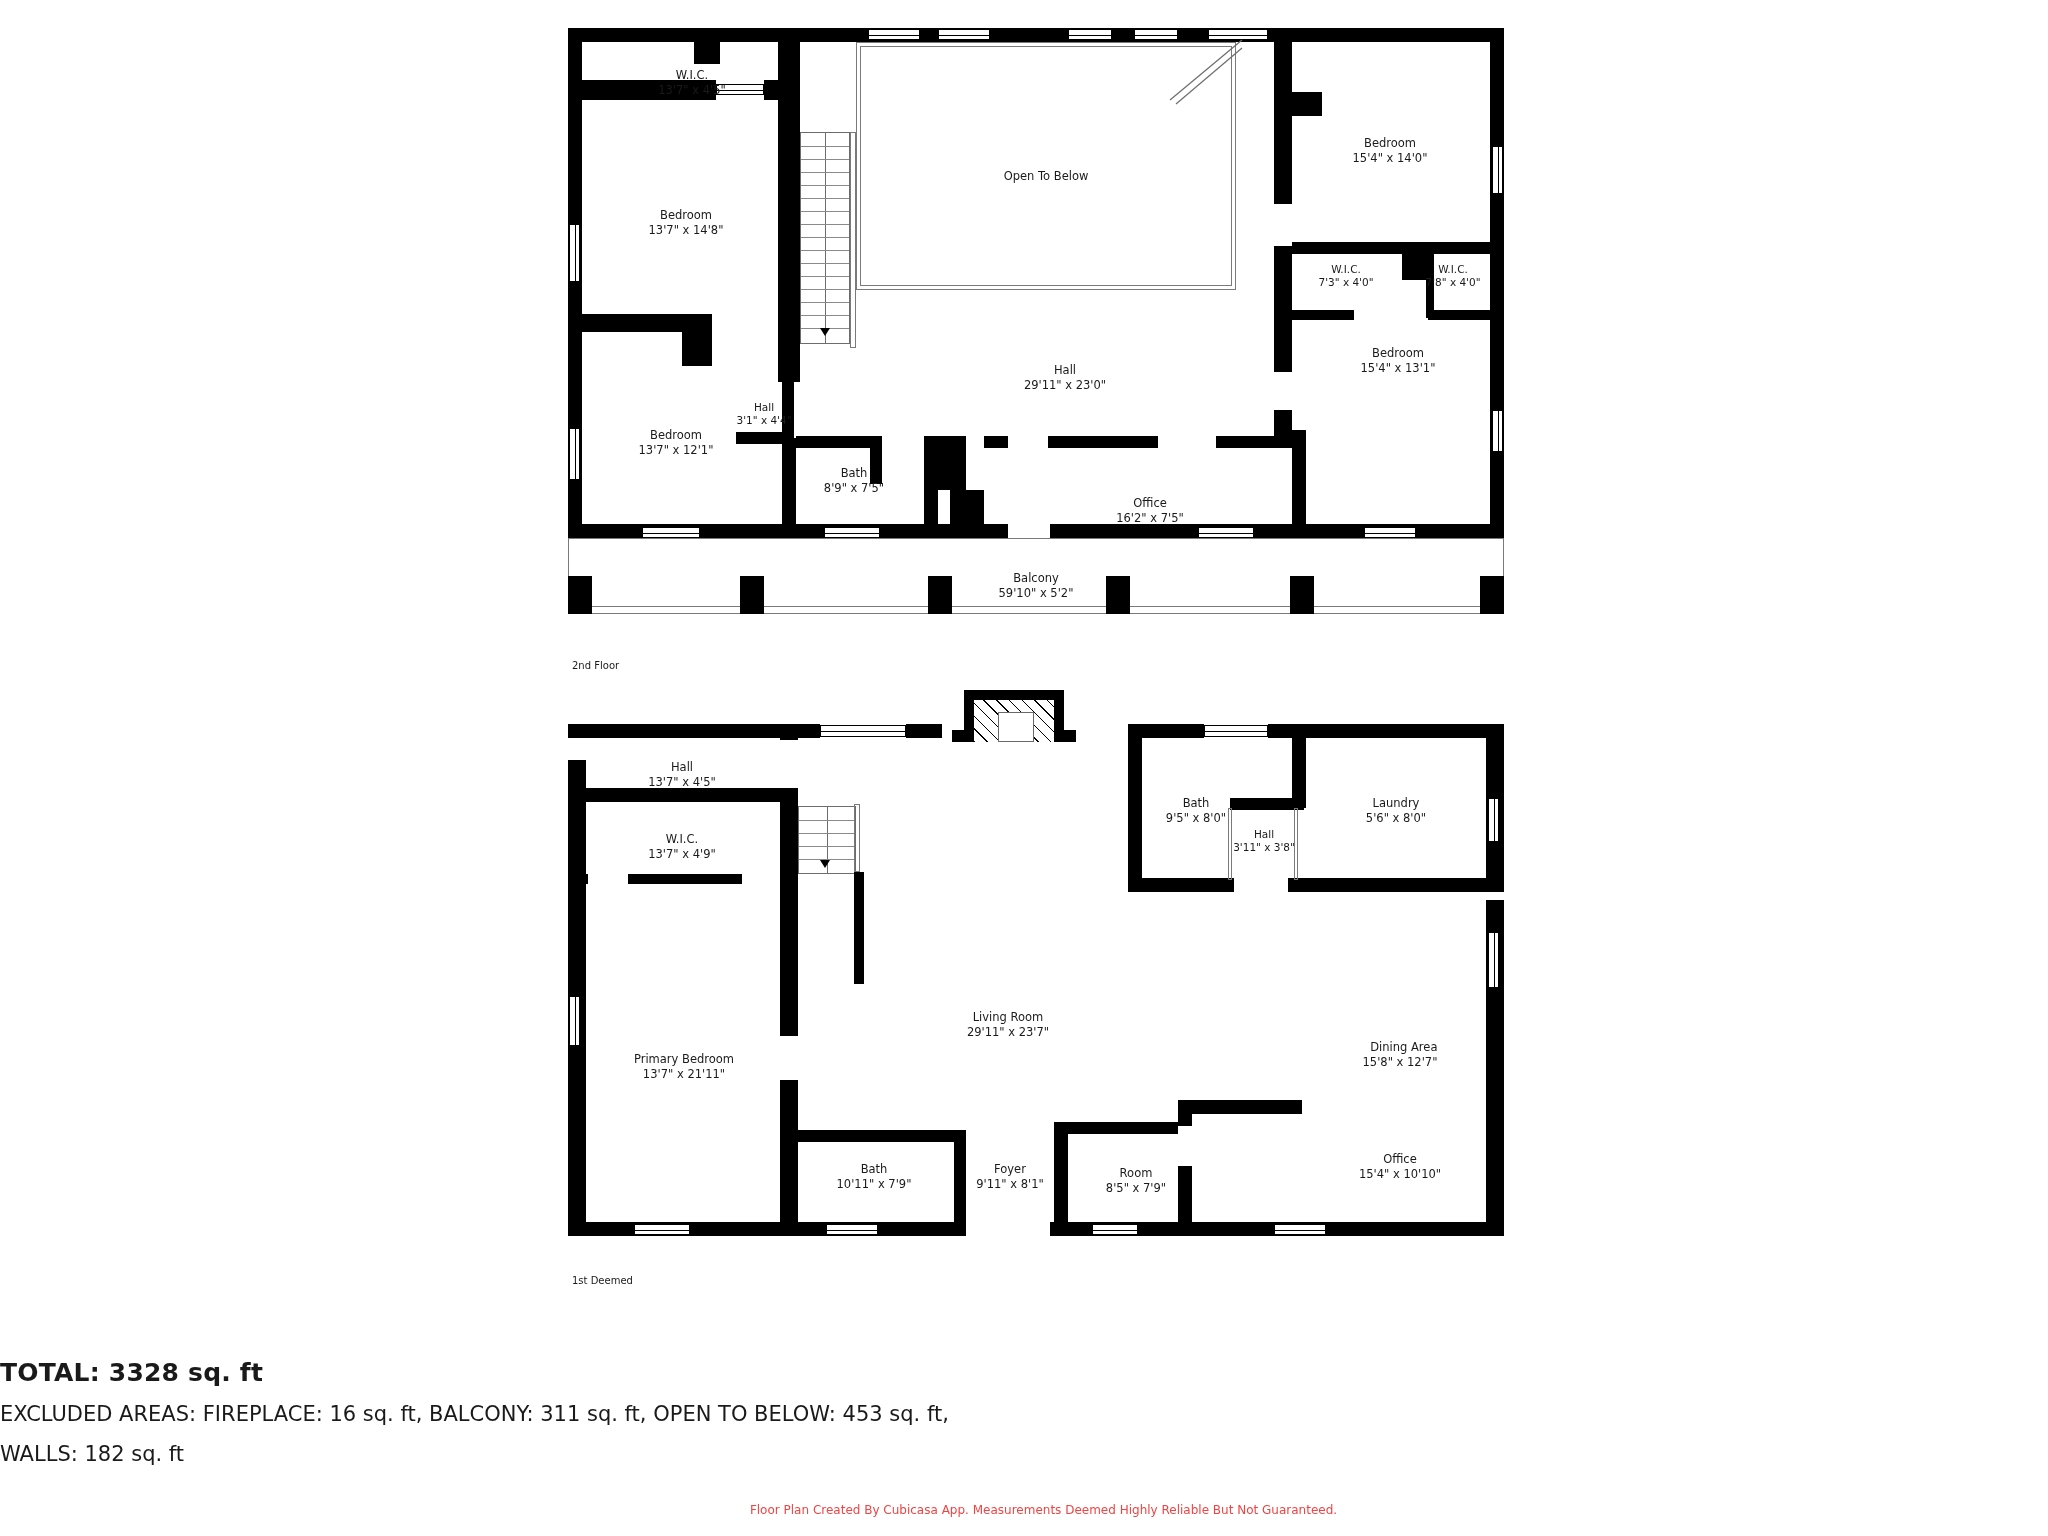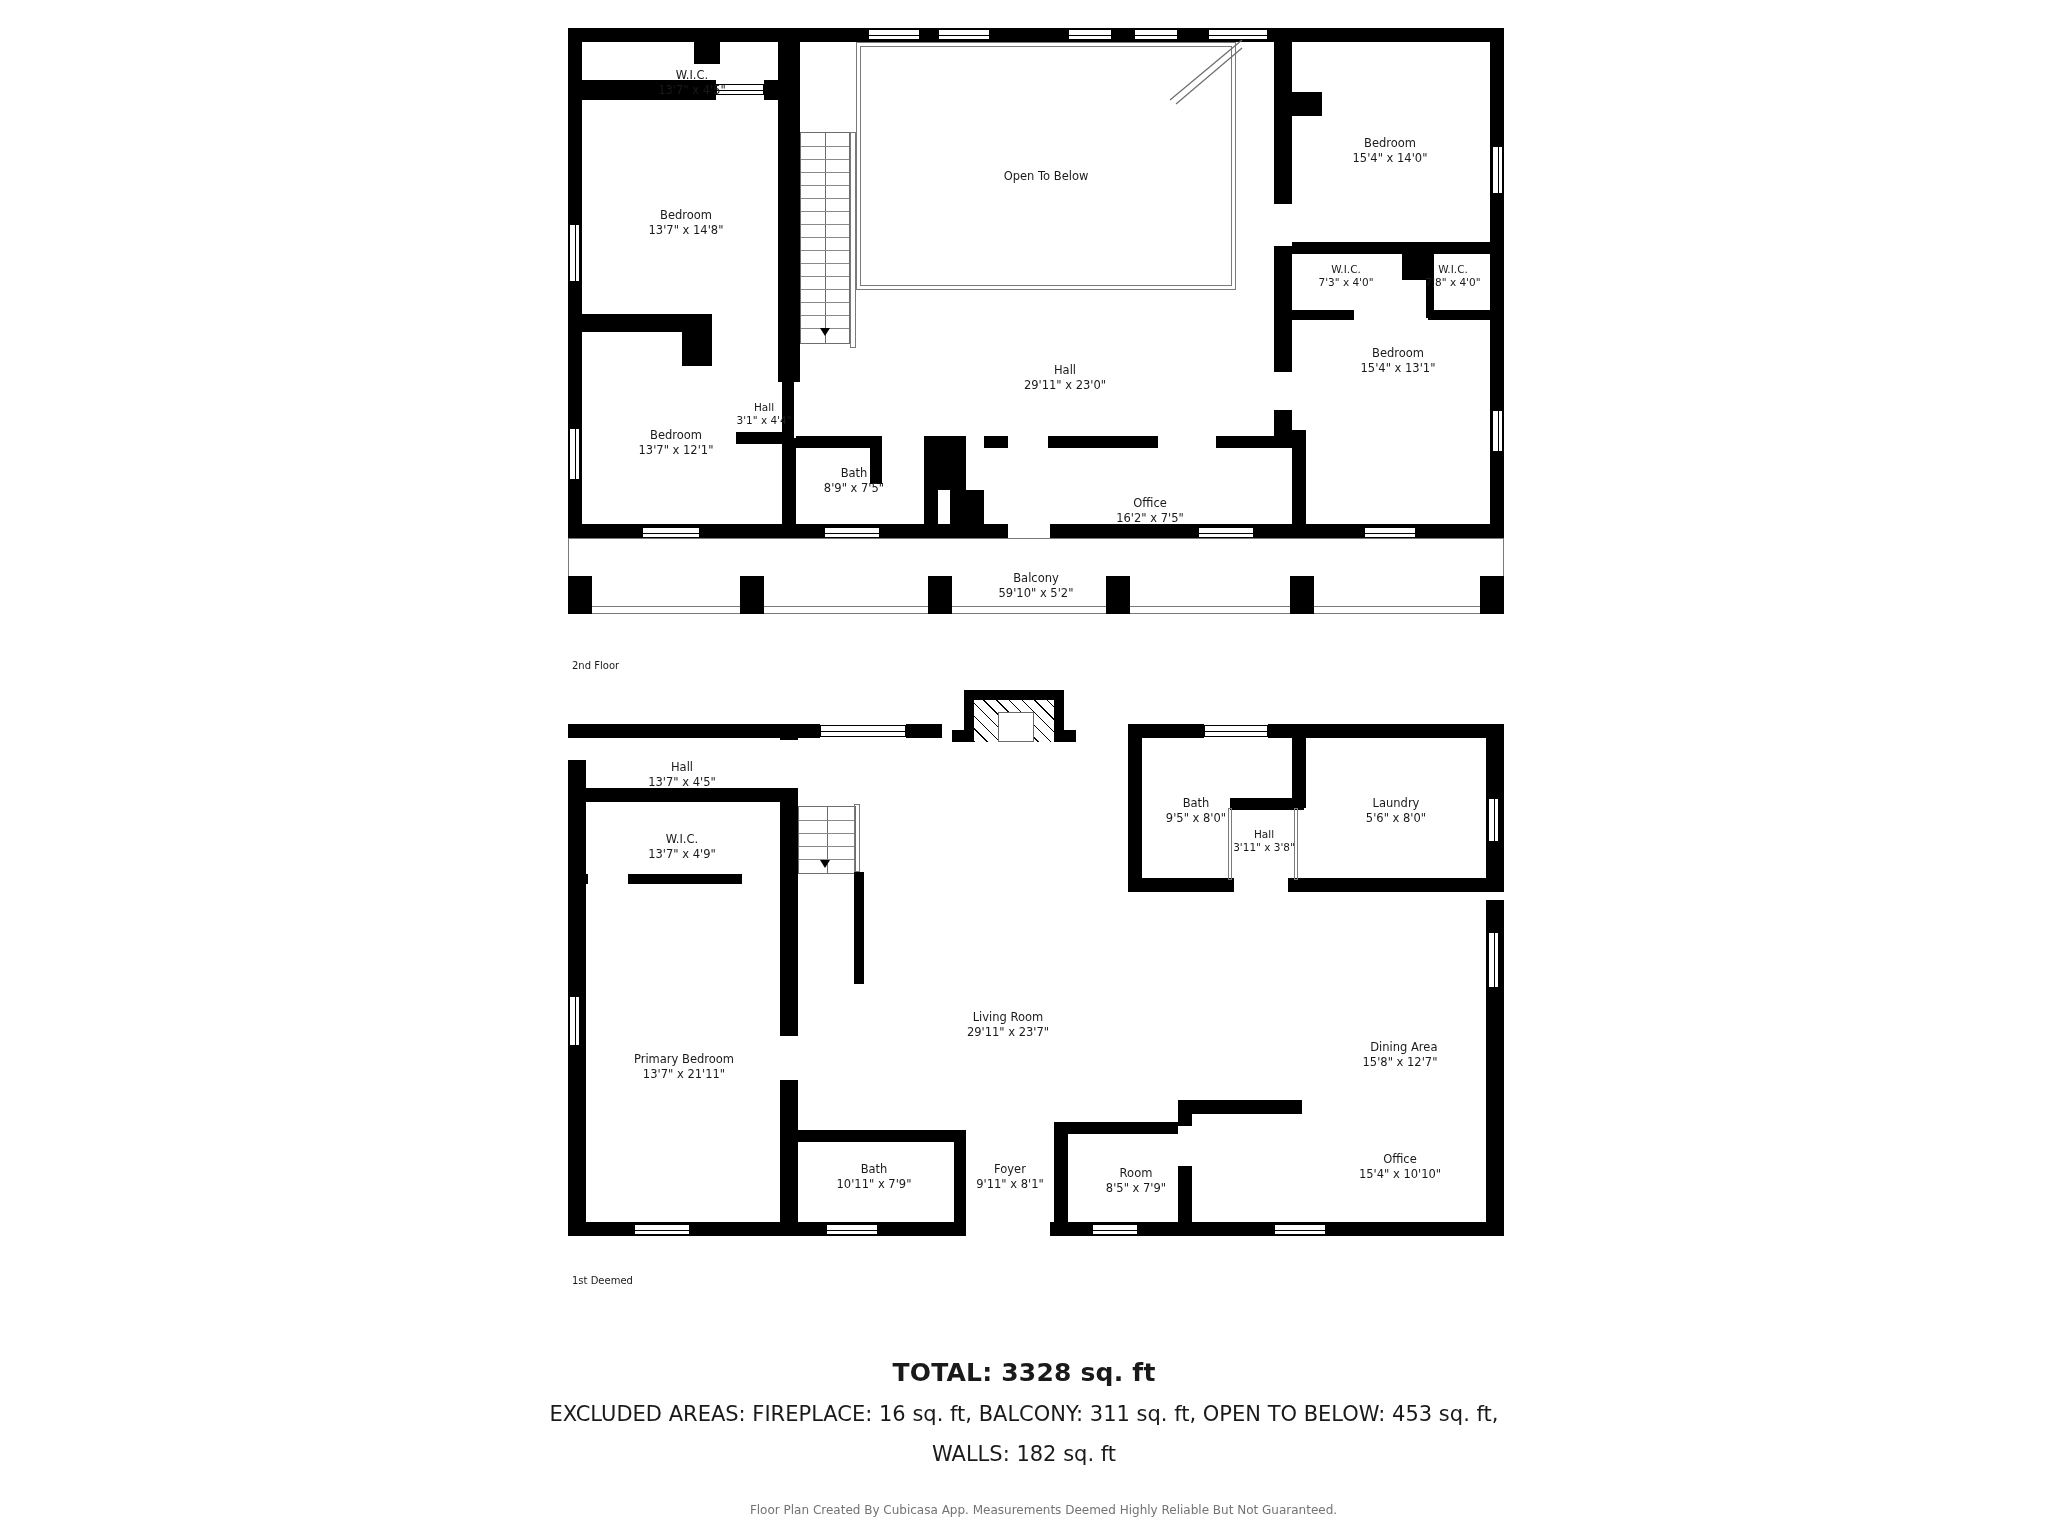--- a/index.html
+++ b/index.html
@@ -35,25 +35,25 @@
   .stair .rail{position:absolute;top:0;bottom:0;border-left:1px solid #6d6d6d;}
   .arrowdn{position:absolute;width:0;height:0;border-left:5px solid transparent;border-right:5px solid transparent;border-top:8px solid #000;}
   
   .railline{position:absolute;border:1px solid #7a7a7a;box-sizing:border-box;background:transparent;}
   
   .fire{position:absolute;background:
       repeating-linear-gradient(45deg,#000 0 1px,transparent 1px 9px);
       border:0;}
 
   
-  #summary{position:absolute;left:0;right:0;text-align:center;}
+  #summary{position:absolute;left:0;right:0;text-align:left;}
   .sum-total{font-size:25px;font-weight:bold;letter-spacing:.2px;}
   .sum-line{font-size:21px;margin-top:4px;}
   .sum-excl{font-size:21px;margin-top:16px;line-height:1.12;}
-  .credit{font-size:12px;color:#737373;padding-left:39px;}
+  .credit{font-size:12px;color:#ef4444;padding-left:39px;}
 </style>
 </head>
 <body>
 
 <div id="stage">
 
   <div class="plan" id="f2" style="left:568px;top:28px;width:952px;height:600px;">
 
     <div class="wall" style="left:0;top:0;width:936px;height:14px;"></div>
     <div class="wall" style="left:0;top:0;width:14px;height:510px;"></div>

